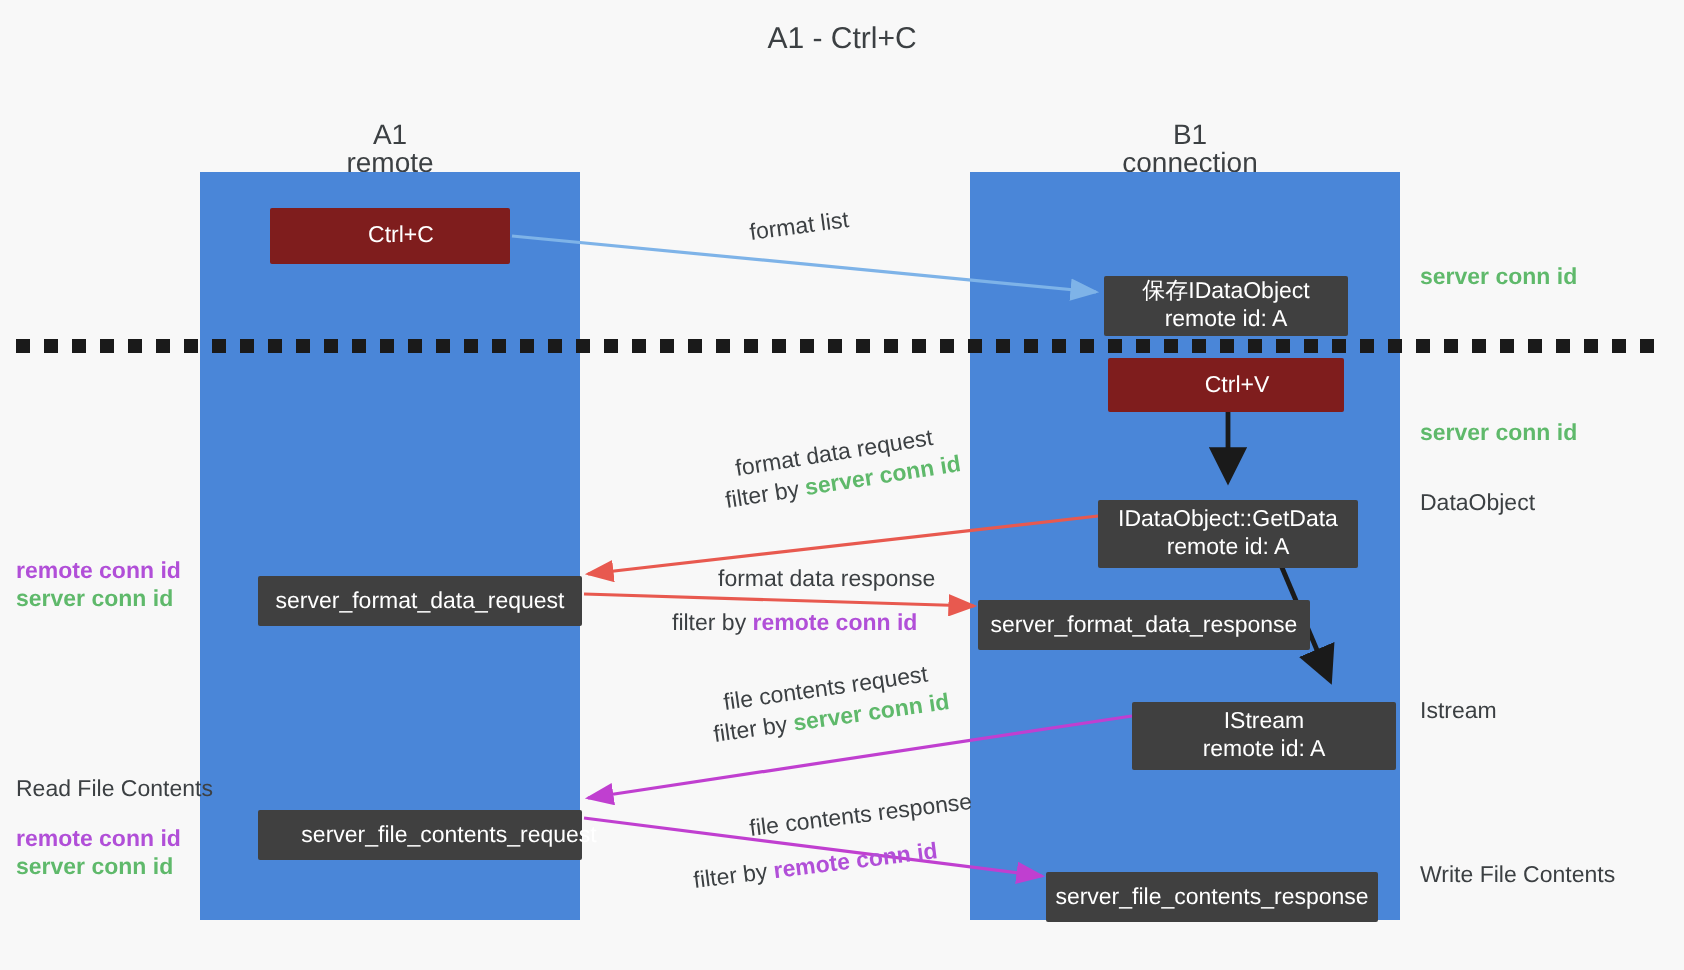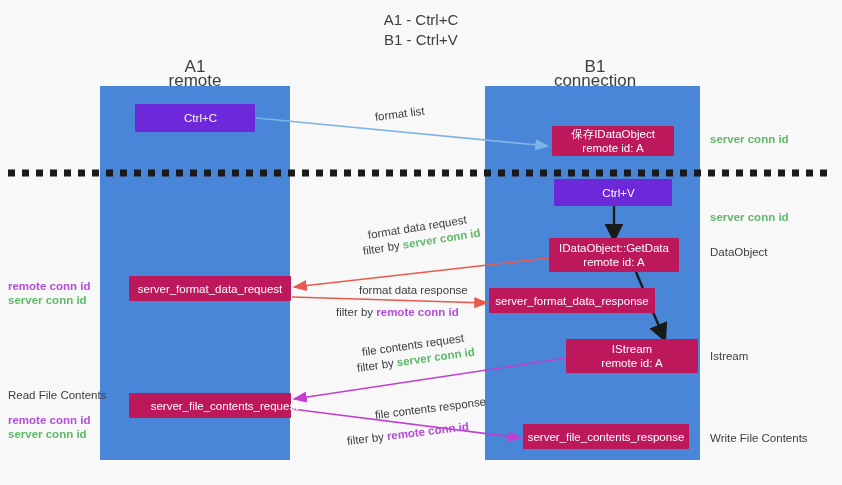--- a/index.html
+++ b/index.html
@@ -35,21 +35,21 @@
     top: 10px;
     width: 842px;
     text-align: center;
     font-size: 15px;
     line-height: 20px;
     color: #3c4043;
   }
   .col-head {
     position: absolute;
     text-align: center;
-    font-size: 17px;
+    font-size: 14px;
     line-height: 14px;
     color: #3c4043;
     width: 160px;
   }
   .lane {
     position: absolute;
     background: #4a86d8;
   }
   .node {
     position: absolute;
@@ -59,25 +59,26 @@
     align-items: center;
     justify-content: center;
     text-align: center;
     color: #ffffff;
     font-size: 11.5px;
     line-height: 14px;
     border-radius: 1px;
     padding: 2px 4px;
   }
   .node.green {
-    background: #6d28d9;
+    background: #7f1d1d;
     padding-left: 15px;
   }
   .node.orange {
-    background: #be185d;
+    background: #404040;
+    margin-top: 12px;
   }
   .edge-label {
     position: absolute;
     font-size: 11.5px;
     line-height: 15px;
     color: #3c4043;
     white-space: nowrap;
   }
   .side-label {
     position: absolute;
@@ -99,21 +100,20 @@
   .rot-c { transform: rotate(-8deg);  transform-origin: left center; }
   .rot-d { transform: rotate(-7deg);  transform-origin: left center; }
 </style>
 </head>
 <body>
 
 <div id="stage">
 
   <div class="title-block">
     <div>A1 - Ctrl+C</div>
-    <div>B1 - Ctrl+V</div>
   </div>
 
   <div class="col-head" style="left:115px; top:60px;">
     <div>A1</div>
     <div>remote</div>
   </div>
   <div class="col-head" style="left:515px; top:60px;">
     <div>B1</div>
     <div>connection</div>
   </div>

